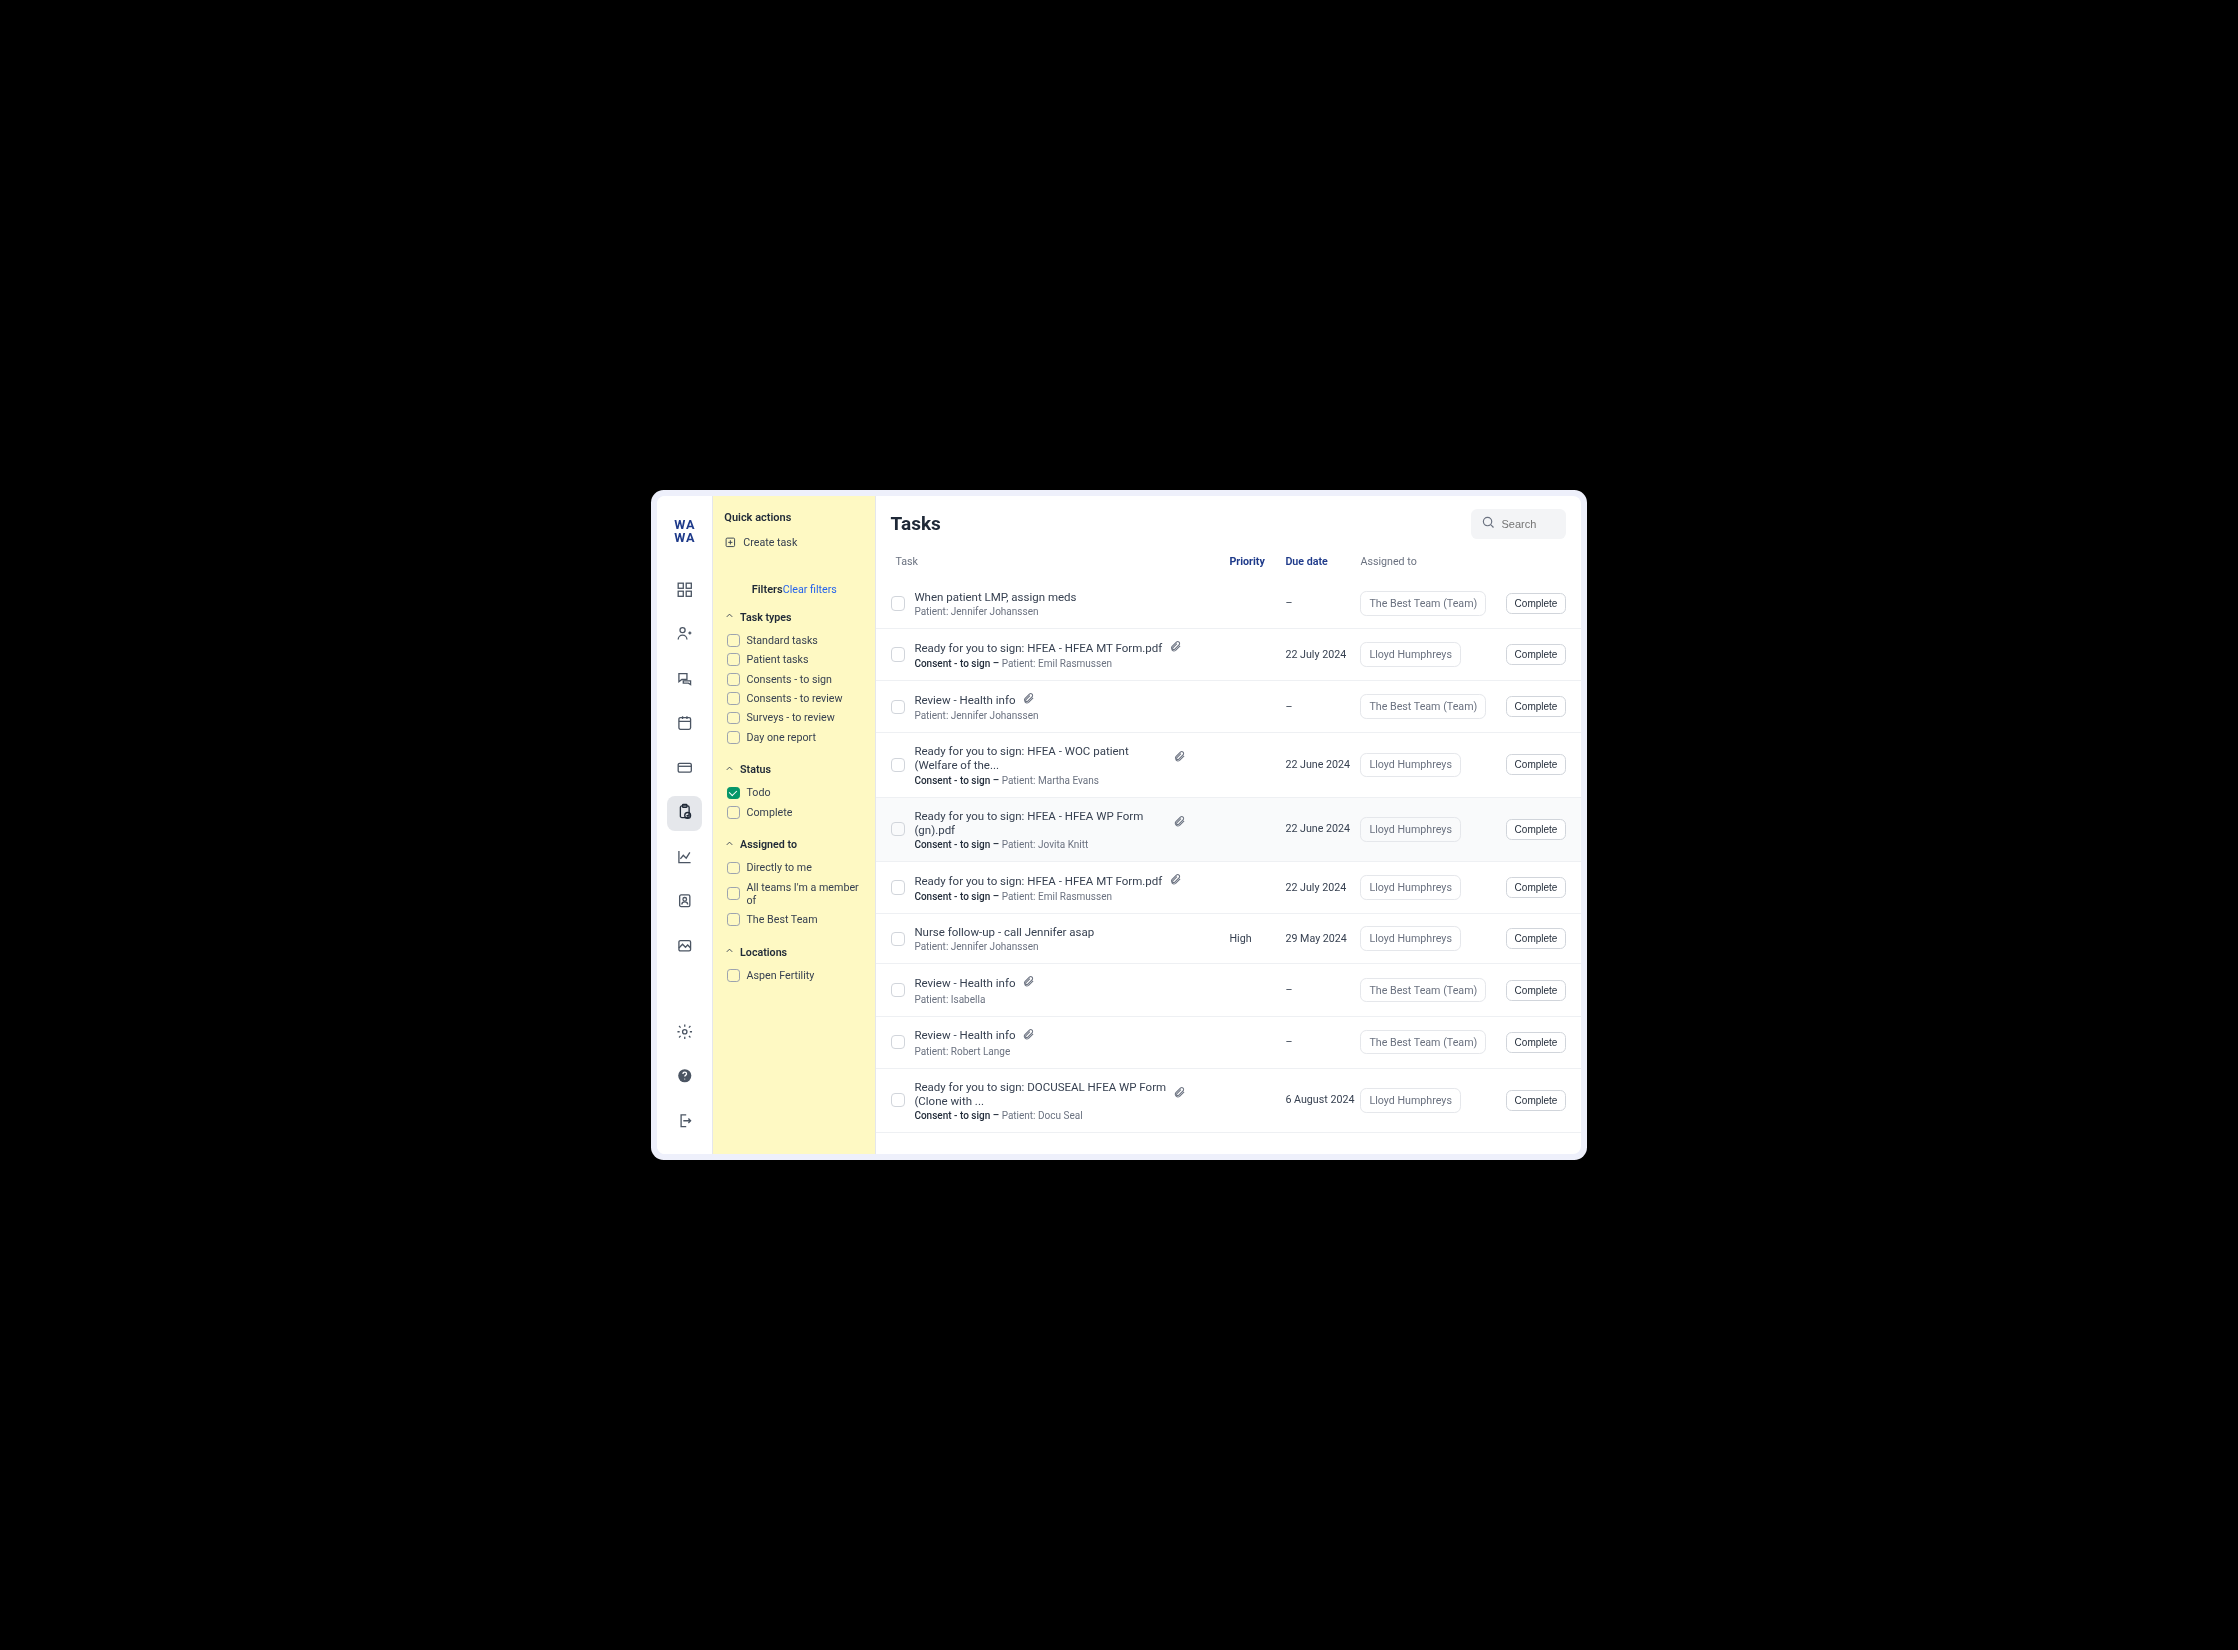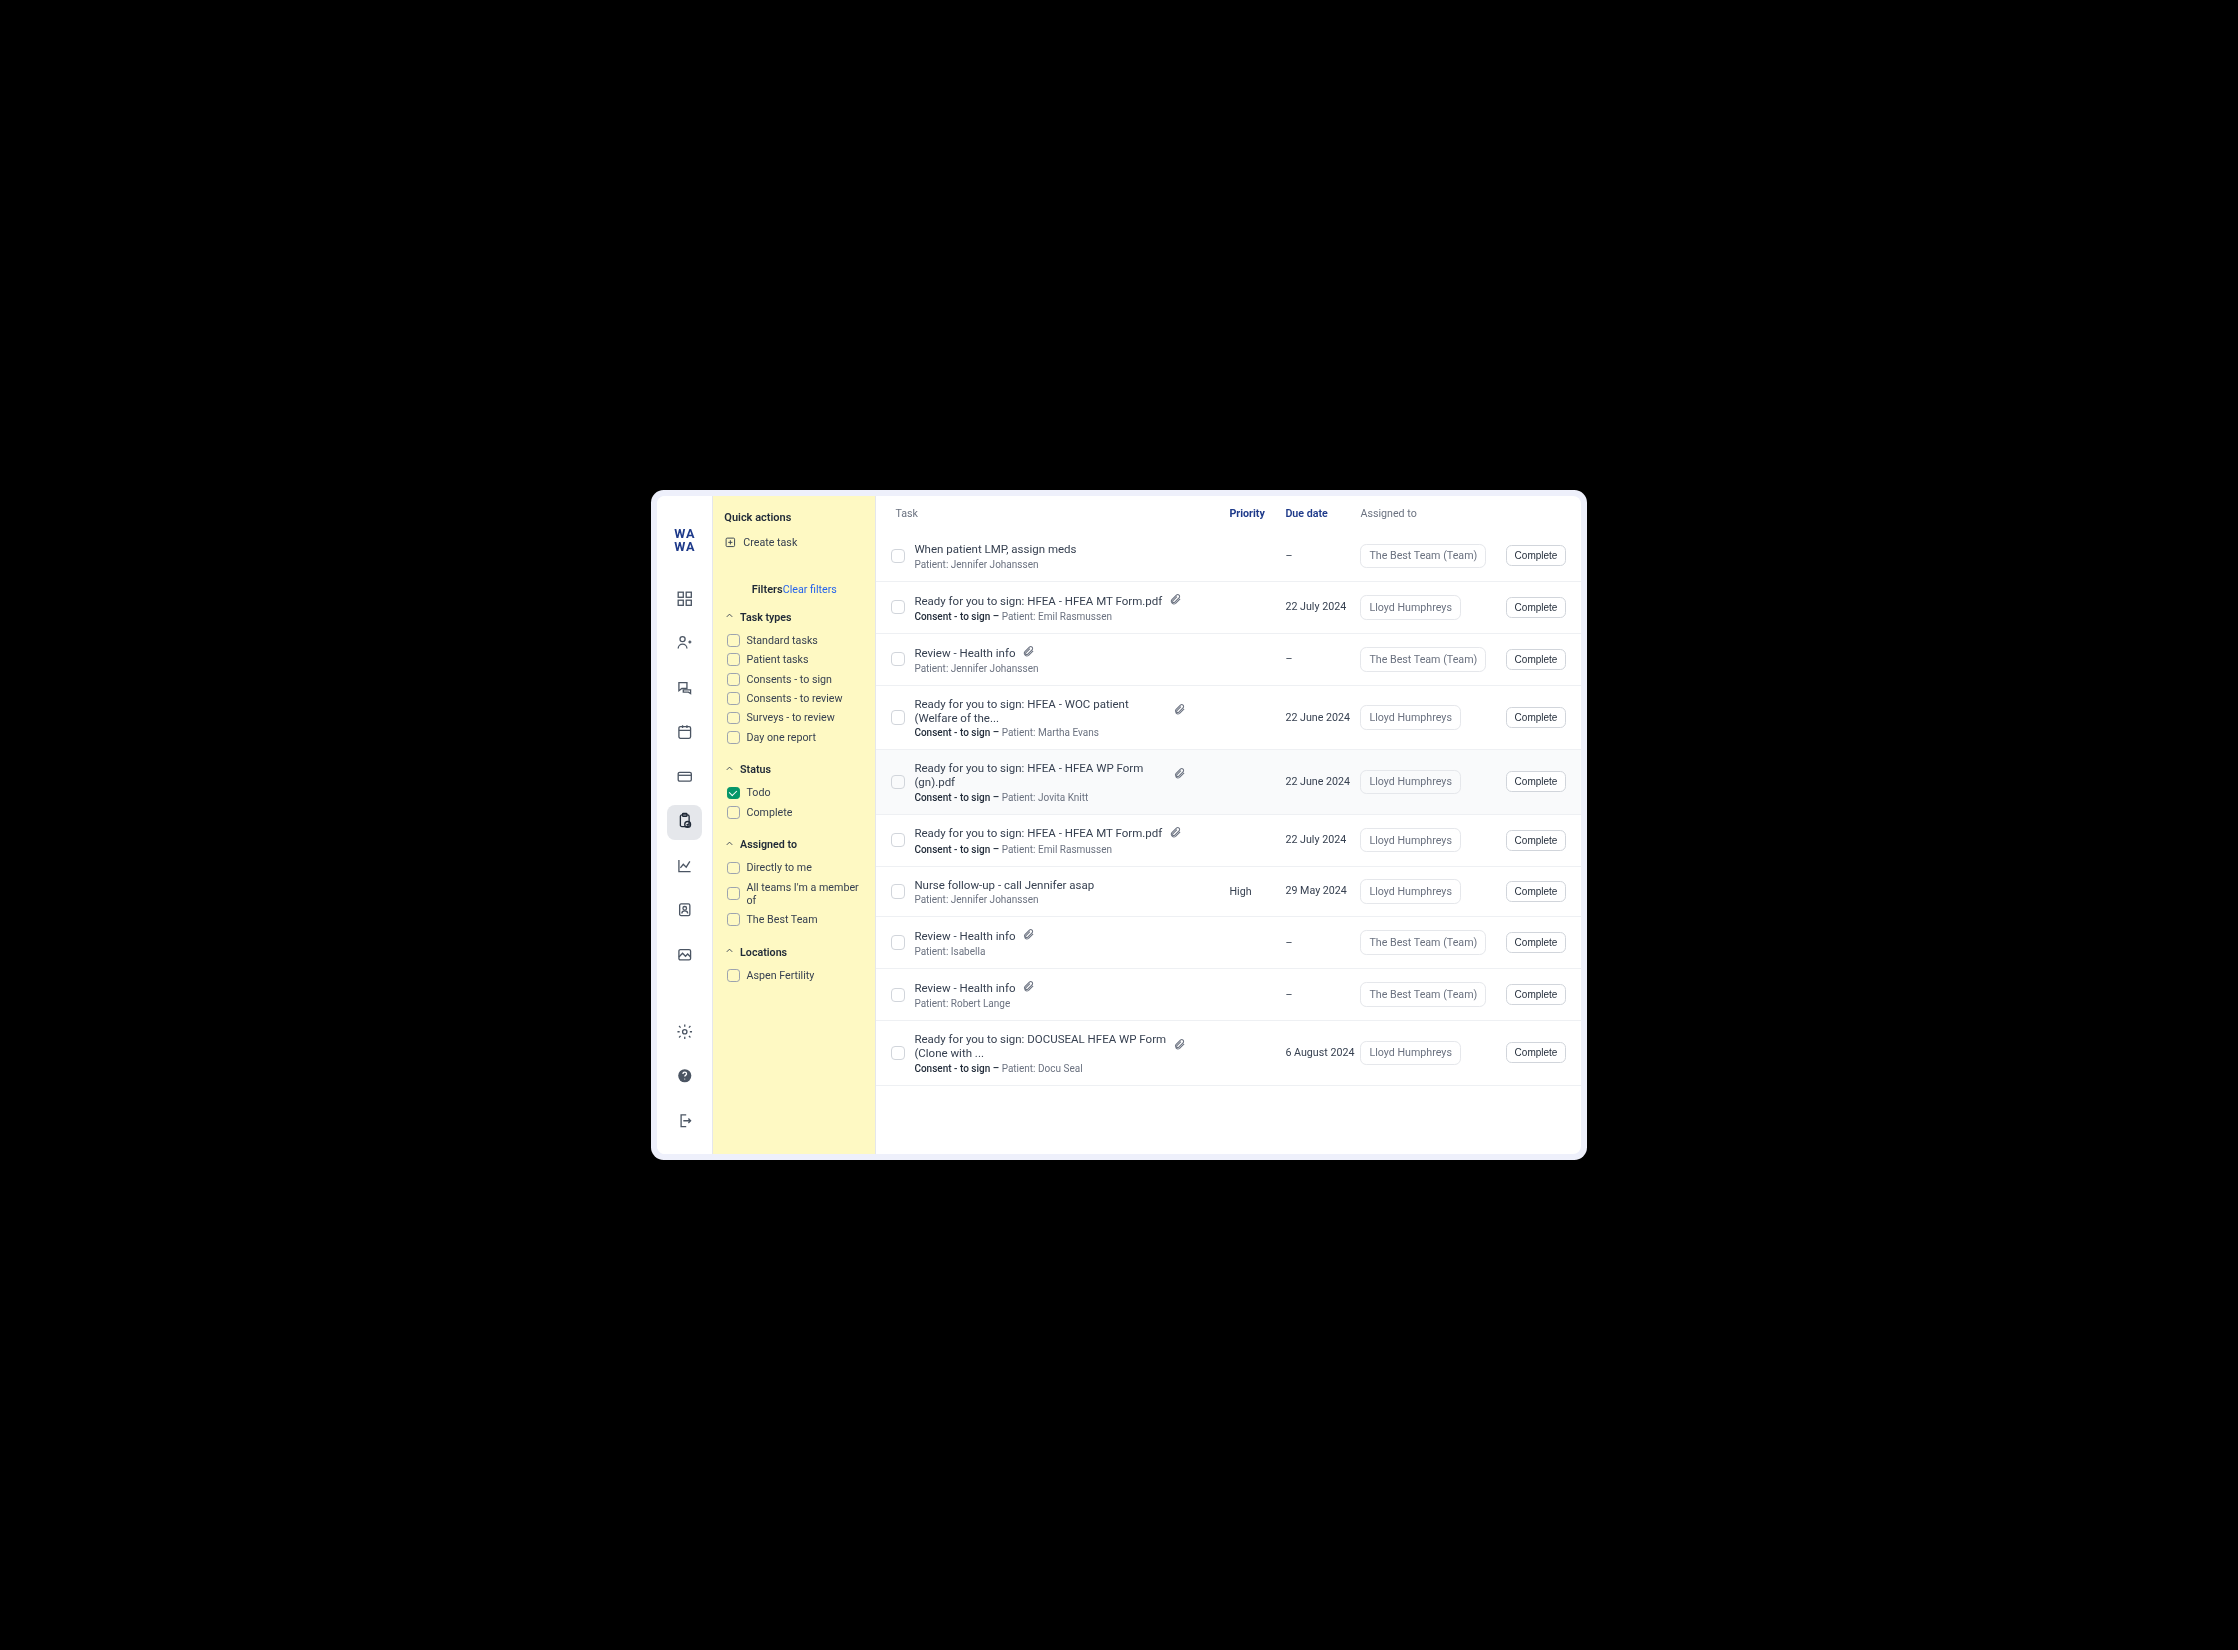--- a/index.html
+++ b/index.html
@@ -31,21 +31,21 @@
     display: flex;
     overflow: hidden;
   }
   
   .nav-rail {
     width: 56px;
     border-right: 0.8px solid #e5e7eb;
     display: flex;
     flex-direction: column;
     align-items: center;
-    padding-top: 32px;
+    padding-top: 23px;
     padding-bottom: 14.3px;
     background:#fff;
   }
   .logo {
     font-weight: 700;
     color: #1e3a8a;
     font-size: 12.7px;
     line-height: 1;
     text-align: center;
     margin-bottom: 28.6px;
@@ -321,20 +321,30 @@
         <div id="lo-items">
             <div class="checkbox-row">
               <span class="chk"></span>
               <span>Aspen Fertility</span>
             </div>
           </div>
       </div>
     </div>
 
     <div class="main">
+      <div class="main-header">
+        <div class="main-title">Tasks</div>
+        <div class="search-box">
+          <span><svg viewBox="0 0 24 24">
+                <circle cx="11" cy="11" r="7"></circle>
+                <path d="M21 21l-4.3-4.3"></path>
+              </svg></span>
+          <input type="text" placeholder="Search" style="">
+        </div>
+      </div>
 
       <div class="columns-row">
         <div class="col-task">Task</div>
         <div class="col-priority">Priority</div>
         <div class="col-due">Due date</div>
         <div class="col-assigned">Assigned to</div>
         <div class="col-action"></div>
       </div>
 
 

